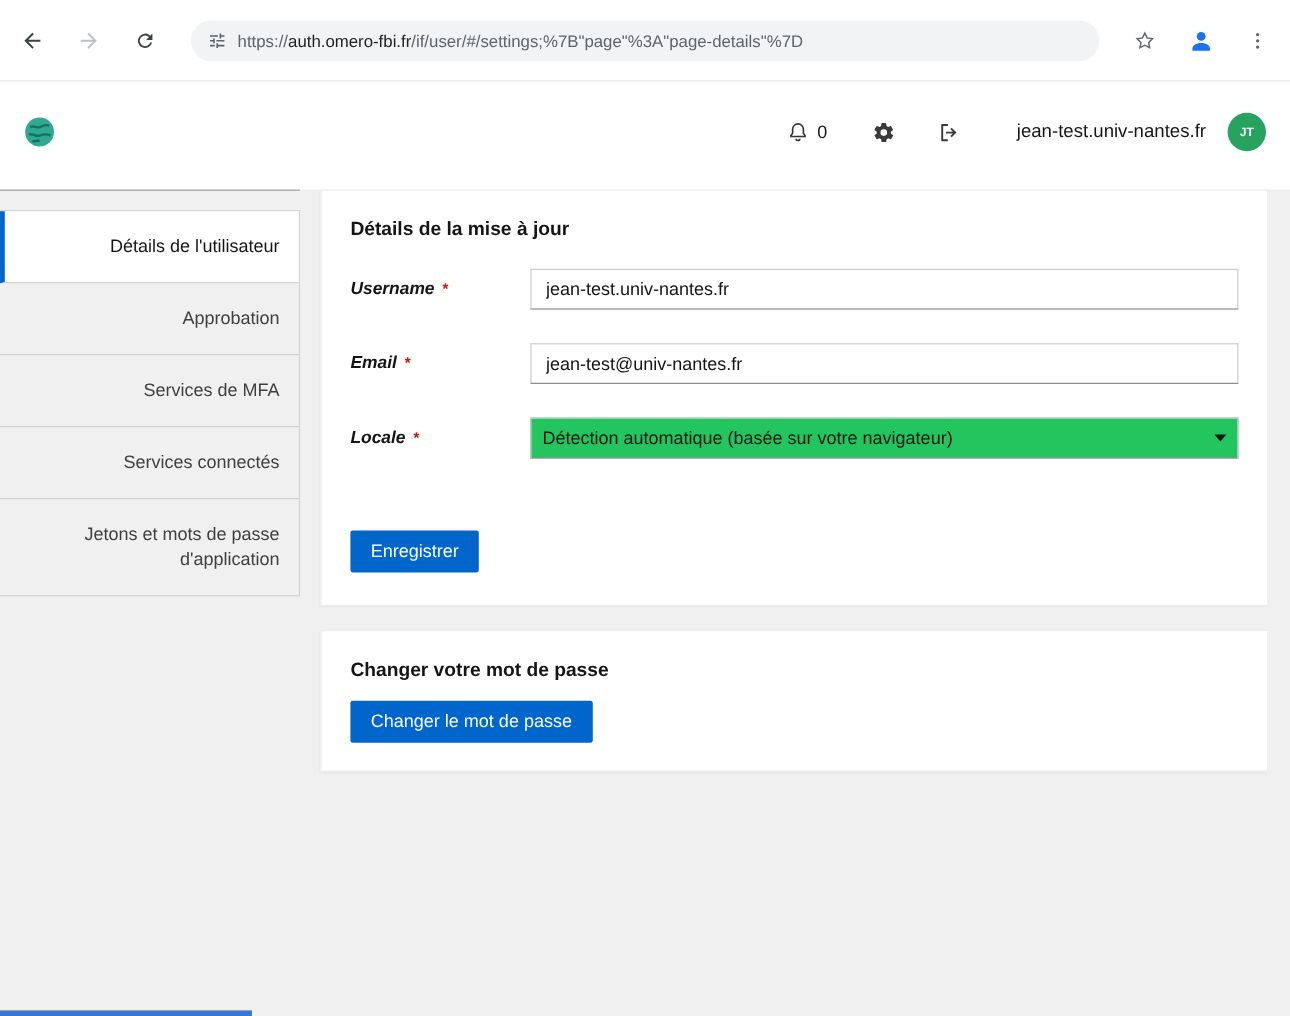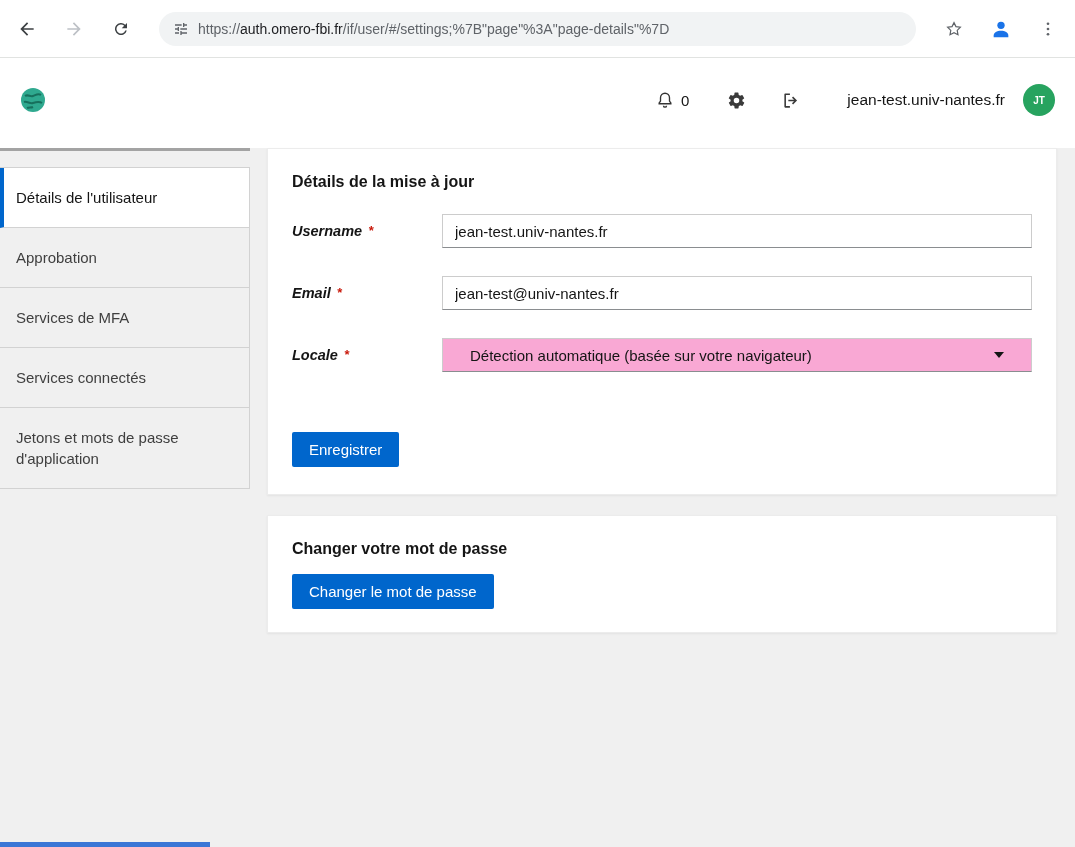--- a/index.html
+++ b/index.html
@@ -6,21 +6,21 @@
   html, body { width: 1075px; height: 847px; overflow: hidden; }
   body {
     font-family: "Liberation Sans", "DejaVu Sans", sans-serif;
     background: #f0f0f0;
     color: #151515;
     position: relative;
   }
 
   
   .browser-bar {
-    height: 58px; background: #ffffff;
+    height: 68px; background: #ffffff;
     display: flex; align-items: center;
     padding: 0 10px; gap: 13px;
     border-bottom: 1px solid #e1e3e1;
   }
   .nav-btn {
     width: 34px; height: 34px; border: none; background: transparent;
     display: flex; align-items: center; justify-content: center;
     border-radius: 50%; cursor: pointer; flex: 0 0 auto;
   }
   .url-bar {
@@ -53,21 +53,21 @@
   .avatar {
     width: 32px; height: 32px; border-radius: 50%;
     background: #27a35f; color: #ffffff;
     font-size: 10px; font-weight: 700;
     display: flex; align-items: center; justify-content: center;
     cursor: pointer;
   }
 
   
   .content { display: flex; align-items: flex-start; }
-  .sidebar { width: 250px; flex: 0 0 250px; border-top: 3px solid #a3a3a3; padding-top: 16px; }
+  .sidebar { width: 250px; flex: 0 0 250px; border-top: 1px solid #a3a3a3; padding-top: 16px; text-align: right; }
   .nav-list { border-top: 1px solid #d2d2d2; border-right: 1px solid #d2d2d2; }
   .nav-item {
     padding: 19px 16px; font-size: 15px; line-height: 21px; color: #3f3f3f;
     border-bottom: 1px solid #d2d2d2; cursor: pointer; background: transparent;
   }
   .nav-item.active {
     background: #ffffff; color: #151515;
     border-left: 4px solid #0066cc; padding-left: 12px;
   }
 
@@ -87,25 +87,25 @@
   .form-label { font-size: 14.5px; font-weight: 700; color: #151515; font-style: italic; }
   .req { color: #c9190b; margin-left: 6px; font-size: 13px; vertical-align: top; }
   .text-input {
     width: 100%; height: 34px; padding: 6px 12px;
     font-family: "Liberation Sans", "DejaVu Sans", sans-serif;
     font-size: 15px; color: #151515;
     border: 1px solid #cccccc; border-bottom-color: #8a8d90;
     background: #ffffff; border-radius: 0; outline: none;
   }
   .select {
-    width: 100%; height: 34px; padding: 6px 27px;
+    width: 100%; height: 34px; padding: 6px 9px;
     display: flex; align-items: center; justify-content: space-between;
     font-size: 15px; color: #151515;
     border: 1px solid #cccccc; border-bottom-color: #8a8d90;
-    background: #f9a8d4; cursor: pointer;
+    background: #22c55e; cursor: pointer;
   }
   .caret {
     width: 0; height: 0; flex: 0 0 auto; margin-left: 10px;
     border-left: 5px solid transparent; border-right: 5px solid transparent;
     border-top: 6px solid #151515;
   }
   .btn-primary {
     background: #0066cc; color: #ffffff; border: none; border-radius: 2px;
     font-family: "Liberation Sans", "DejaVu Sans", sans-serif;
     font-size: 15px; padding: 9px 17px; cursor: pointer; display: inline-block;

